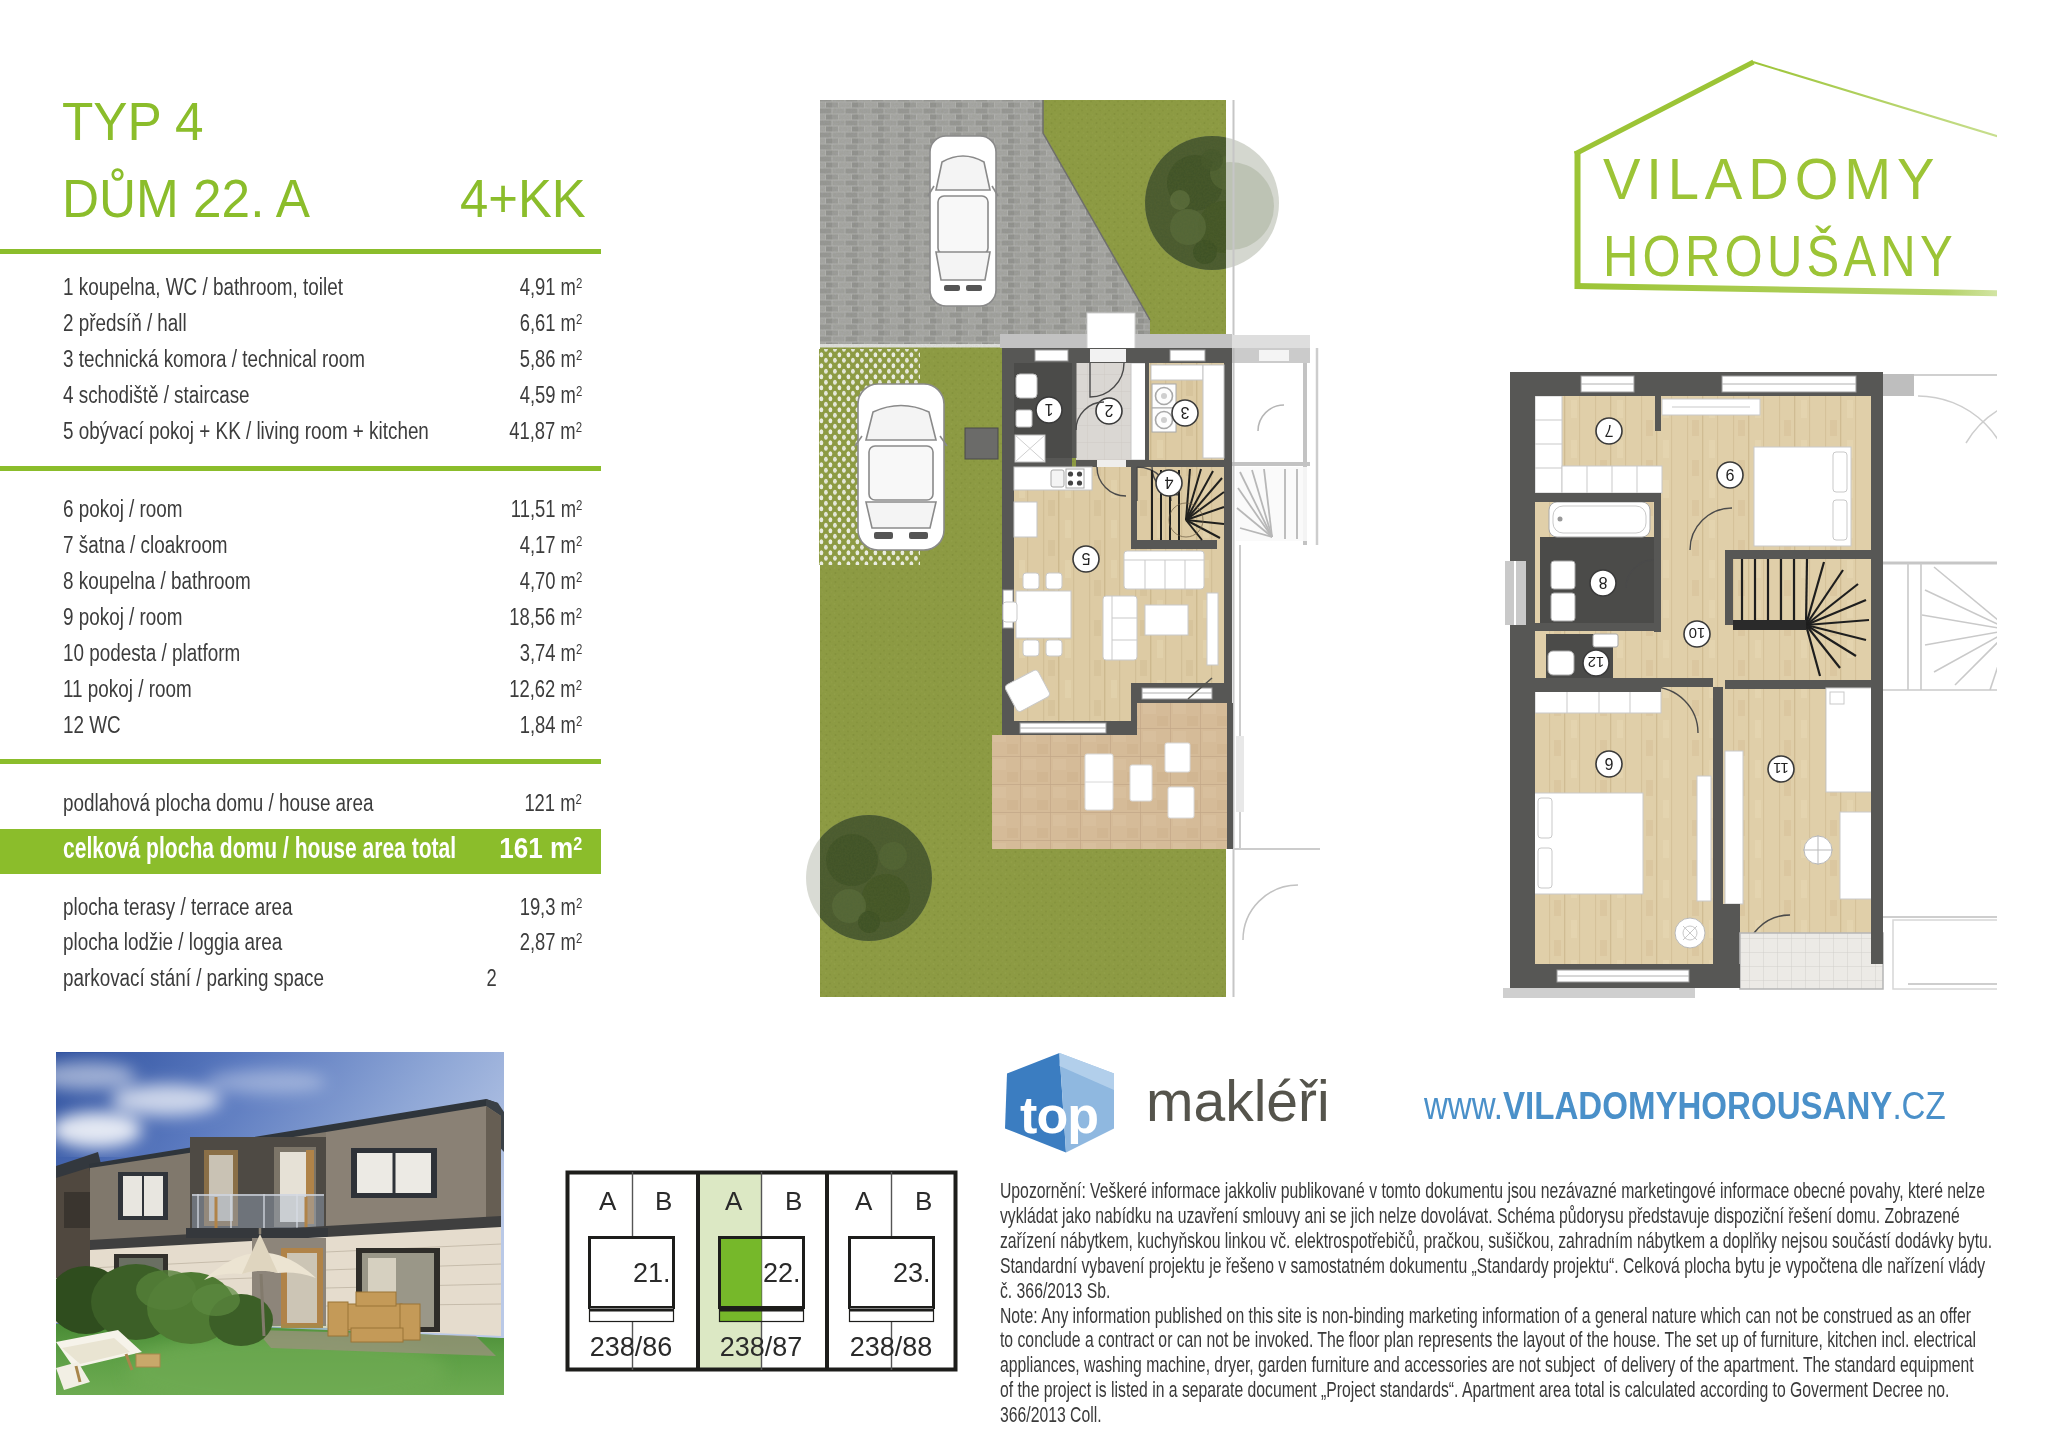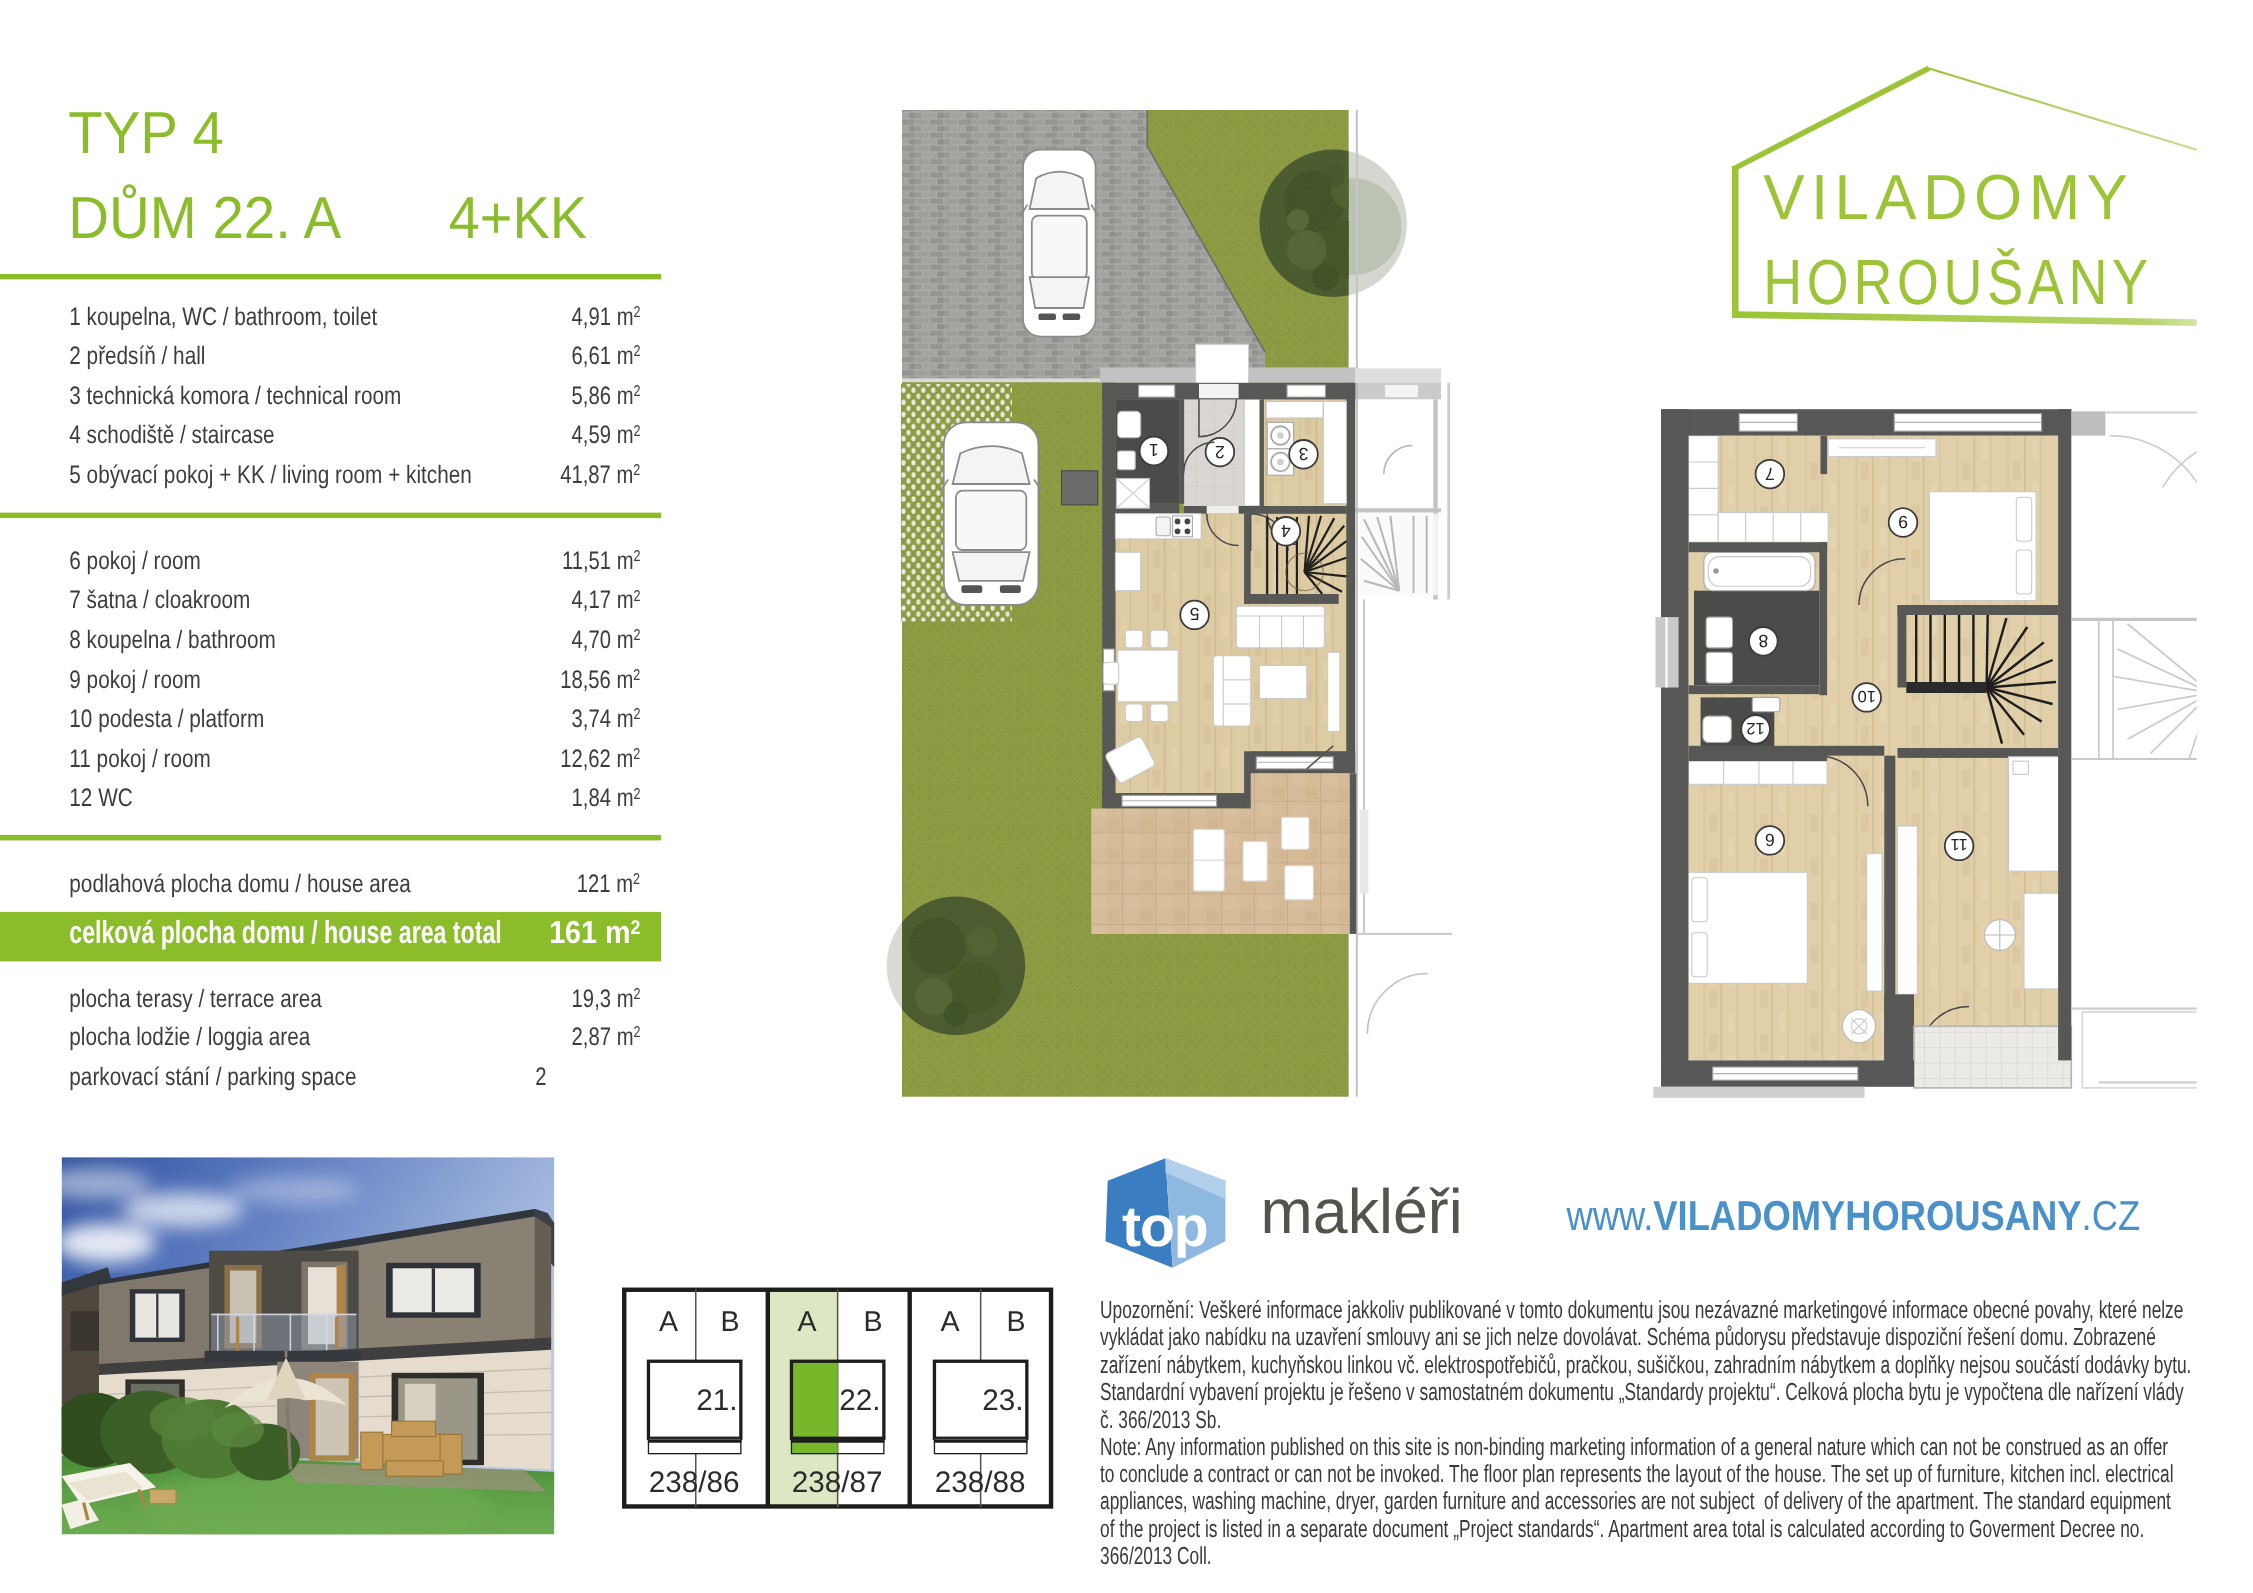--- a/index.html
+++ b/index.html
@@ -13,21 +13,21 @@
   sup{font-size:62%;vertical-align:baseline;position:relative;top:-0.45em;}
   .rule{position:absolute;left:0;width:601px;background:#8bbd2b;}
   .dline{}
 </style>
 </head>
 <body>
 <div class="page">
 
 <div class="abs green" style="left:62px;top:83px;font-size:54px;line-height:76.5px;transform:scaleX(0.95);transform-origin:0 0;">TYP 4<br>DŮM 22. A</div>
 
-<div class="abs green" style="left:400px;top:159.5px;width:186px;font-size:54px;line-height:76.5px;text-align:left;"><span style="display:inline-block;transform:scaleX(0.94);transform-origin:100% 50%;">4+KK</span></div>
+<div class="abs green" style="left:400px;top:159.5px;width:186px;font-size:54px;line-height:76.5px;text-align:right;"><span style="display:inline-block;transform:scaleX(0.94);transform-origin:100% 50%;">4+KK</span></div>
 
 <div class="rule" style="top:249px;height:5px;"></div>
 
 <div class="row" style="top:275.5px;">
       <span class="lab">1 koupelna, WC / bathroom, toilet</span>
       <span class="val">4,91 m<sup>2</sup></span>
     </div>
 <div class="row" style="top:311.5px;">
       <span class="lab">2 předsíň / hall</span>
       <span class="val">6,61 m<sup>2</sup></span>

